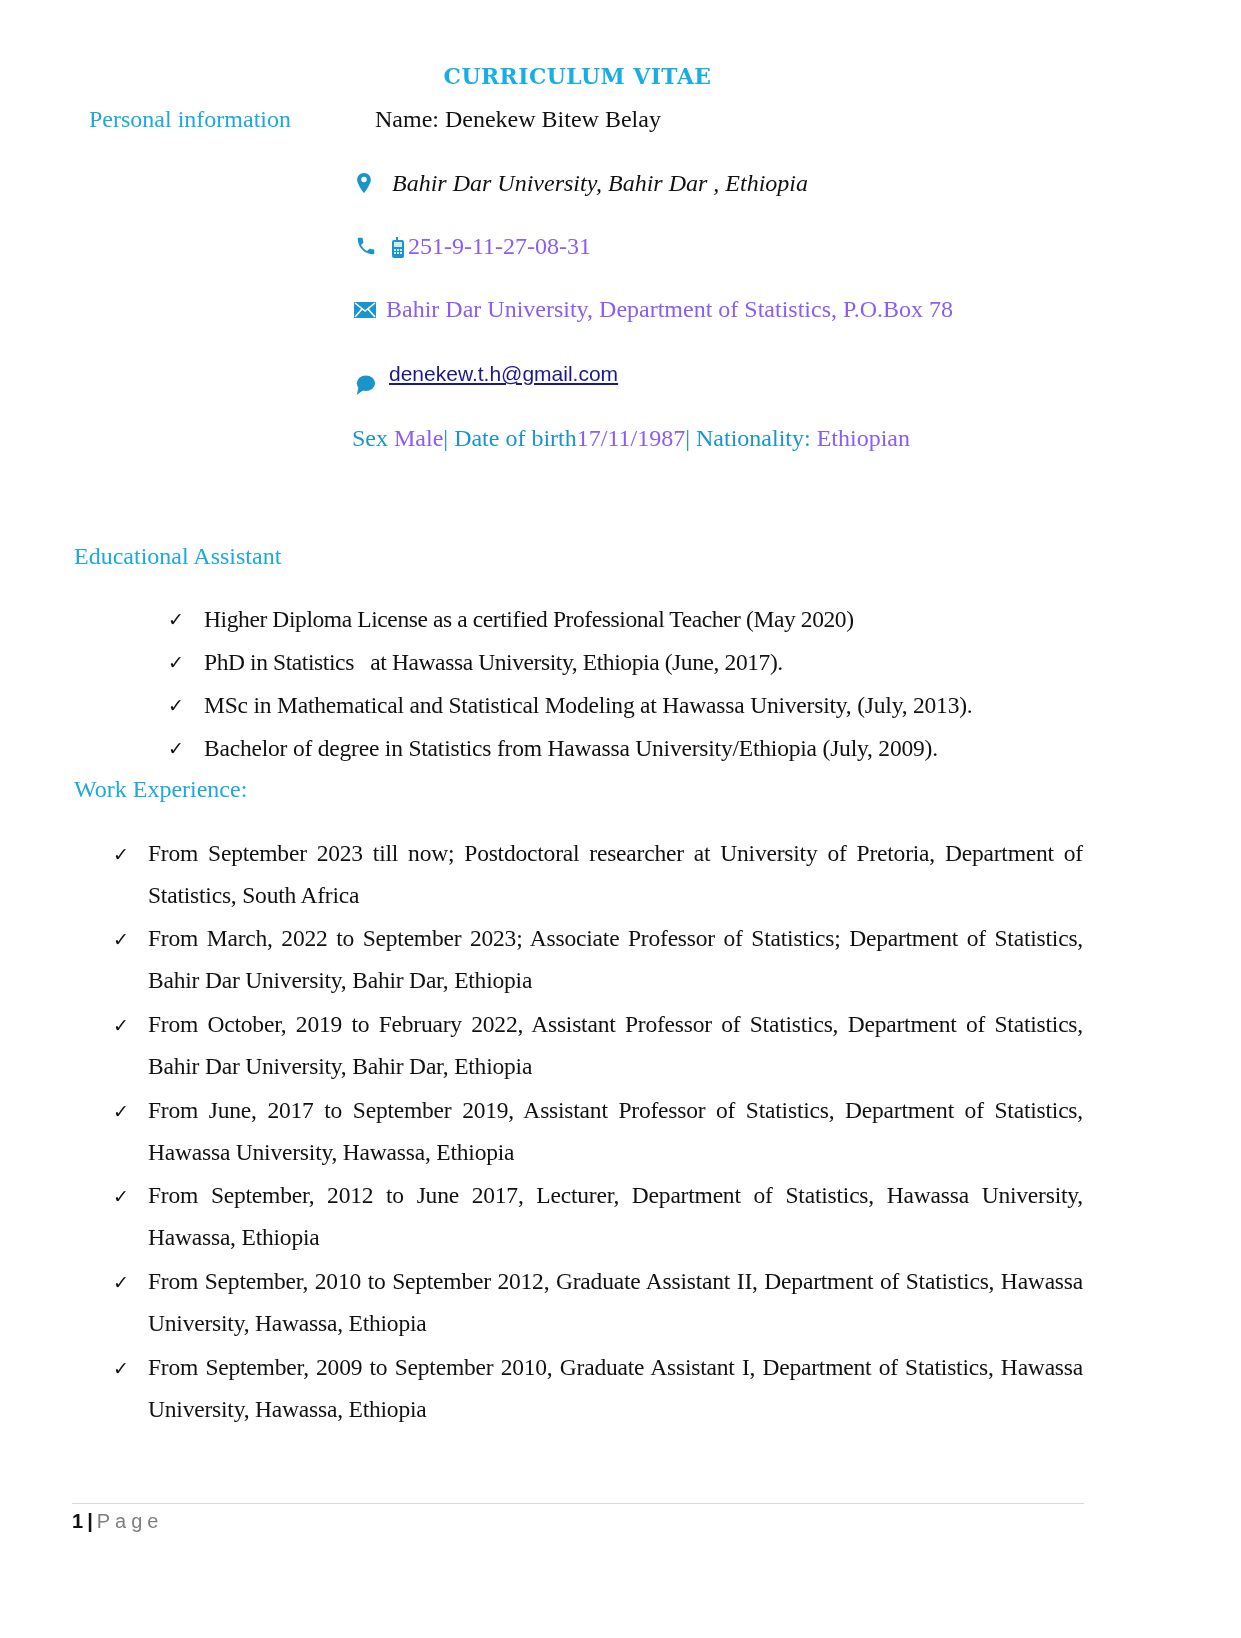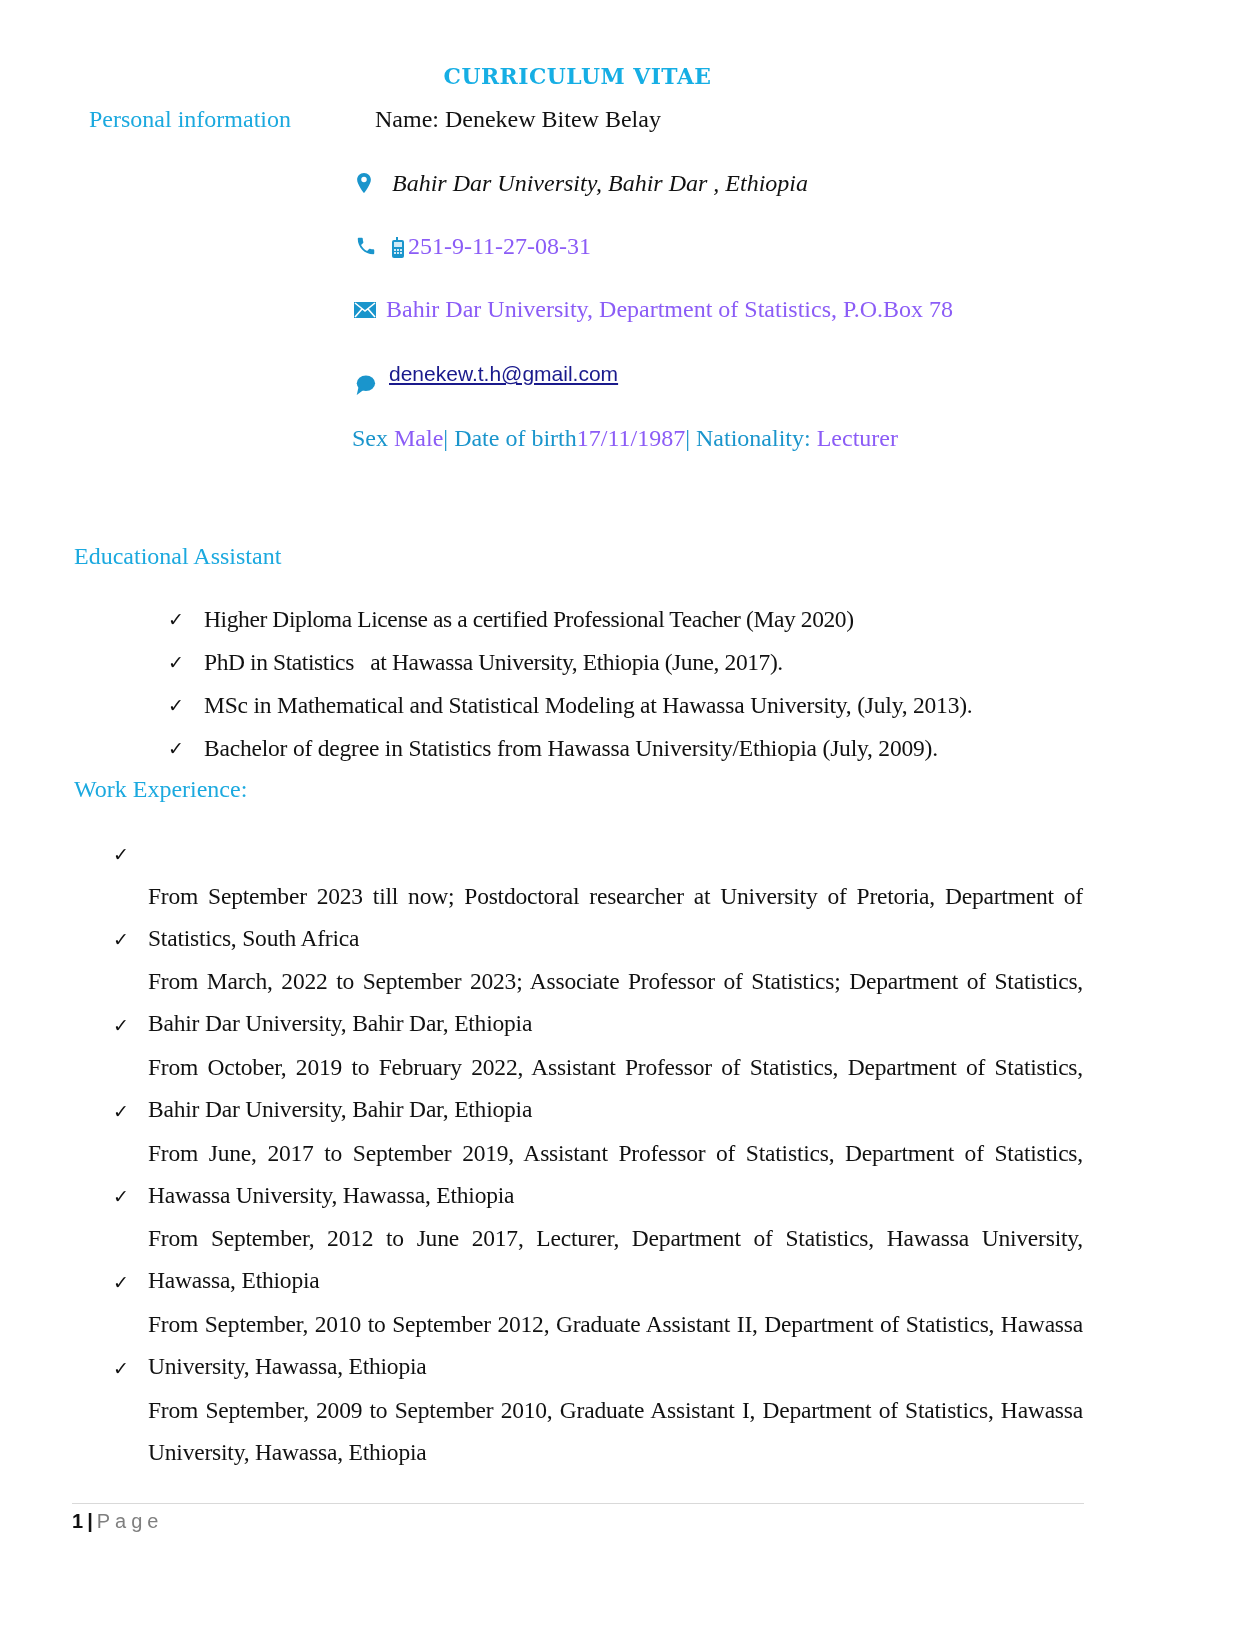--- a/index.html
+++ b/index.html
@@ -10,21 +10,21 @@
              color:#16aee4; letter-spacing:0.5px; font-family:"DejaVu Serif", serif; transform:scaleX(0.95); }
     .sec { color:#1ba9df; font-size:24px; }
     .txt { font-size:24px; color:#111; }
     .gray { color:#8b5cf6; }
     .blue { color:#1a95cc; }
     .link { color:#1a1a8c; text-decoration:underline; font-family:"Liberation Sans", sans-serif; font-size:21px; }
     .icon { position:absolute; width:22px; height:22px; }
     .check { font-family:"DejaVu Sans", sans-serif; font-size:19px; color:#111; }
     .edu-item, .work-item { position:absolute; }
     .work-text { position:absolute; left:148px; width:935px; font-size:23.5px; line-height:42px;
-                 text-align:justify; color:#111; white-space:normal; letter-spacing:-0.2px;margin-top:43px; }
+                 text-align:justify; color:#111; white-space:normal; letter-spacing:-0.2px; }
     .footer-rule { position:absolute; left:72px; top:1503px; width:1012px; height:1px; background:#d9d9d9; }
     .footer { position:absolute; left:72px; top:1510px; font-family:"Liberation Sans", sans-serif; font-size:20px; }
     .footer .num { color:#111; font-weight:bold; }
     .footer .sep { color:#111; font-weight:bold; margin:0 4px; }
     .footer .page { color:#7f7f7f; letter-spacing:5px; }
   </style>
 </head>
 <body>
 
 <div class="abs title">CURRICULUM VITAE</div>
@@ -65,21 +65,21 @@
   <ellipse cx="13" cy="10" rx="10" ry="8.5" fill="#1a95cc"></ellipse>
   <path d="M5 14 L3 23 L11 17 Z" fill="#1a95cc"></path>
 </svg>
 <a class="abs link" style="left:389px; top:362px;">denekew.t.h@gmail.com</a>
 
 <div class="abs txt" style="left:352px; top:425px;">
   <span class="blue">Sex</span>
   <span class="gray">Male</span><span class="blue">|</span>
   <span class="blue">Date of birth</span><span class="gray">17/11/1987</span><span class="blue">|</span>
   <span class="blue">Nationality:</span>
-  <span class="gray">Lecturer</span>
+  <span class="gray">Ethiopian</span>
 </div>
 
 <div class="abs sec" style="left:74px; top:543px;">Educational Assistant</div>
 
 <div class="edu-item" style="left:168px; top:606px;">
   <span class="abs check" style="left:0; top:2px;">✓</span>
   <span class="abs txt" style="left:36px; top:0; font-size:23.5px; letter-spacing:-0.4px;">Higher Diploma License as a certified Professional Teacher (May 2020)</span>
 </div>
 <div class="edu-item" style="left:168px; top:649px;">
   <span class="abs check" style="left:0; top:2px;">✓</span>

